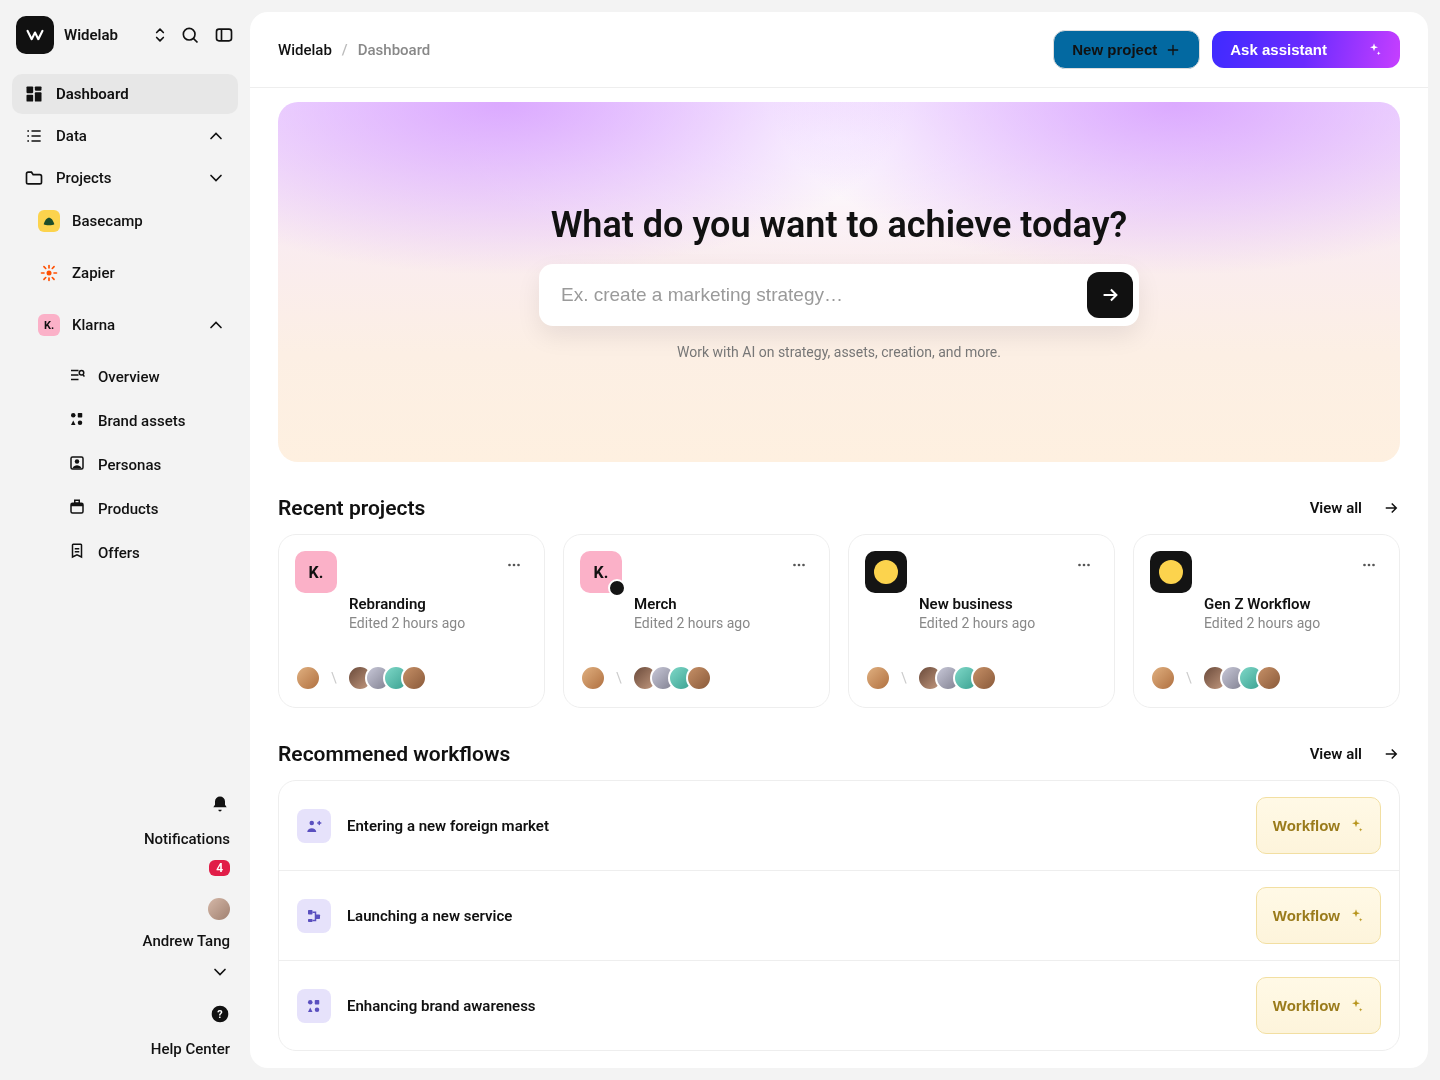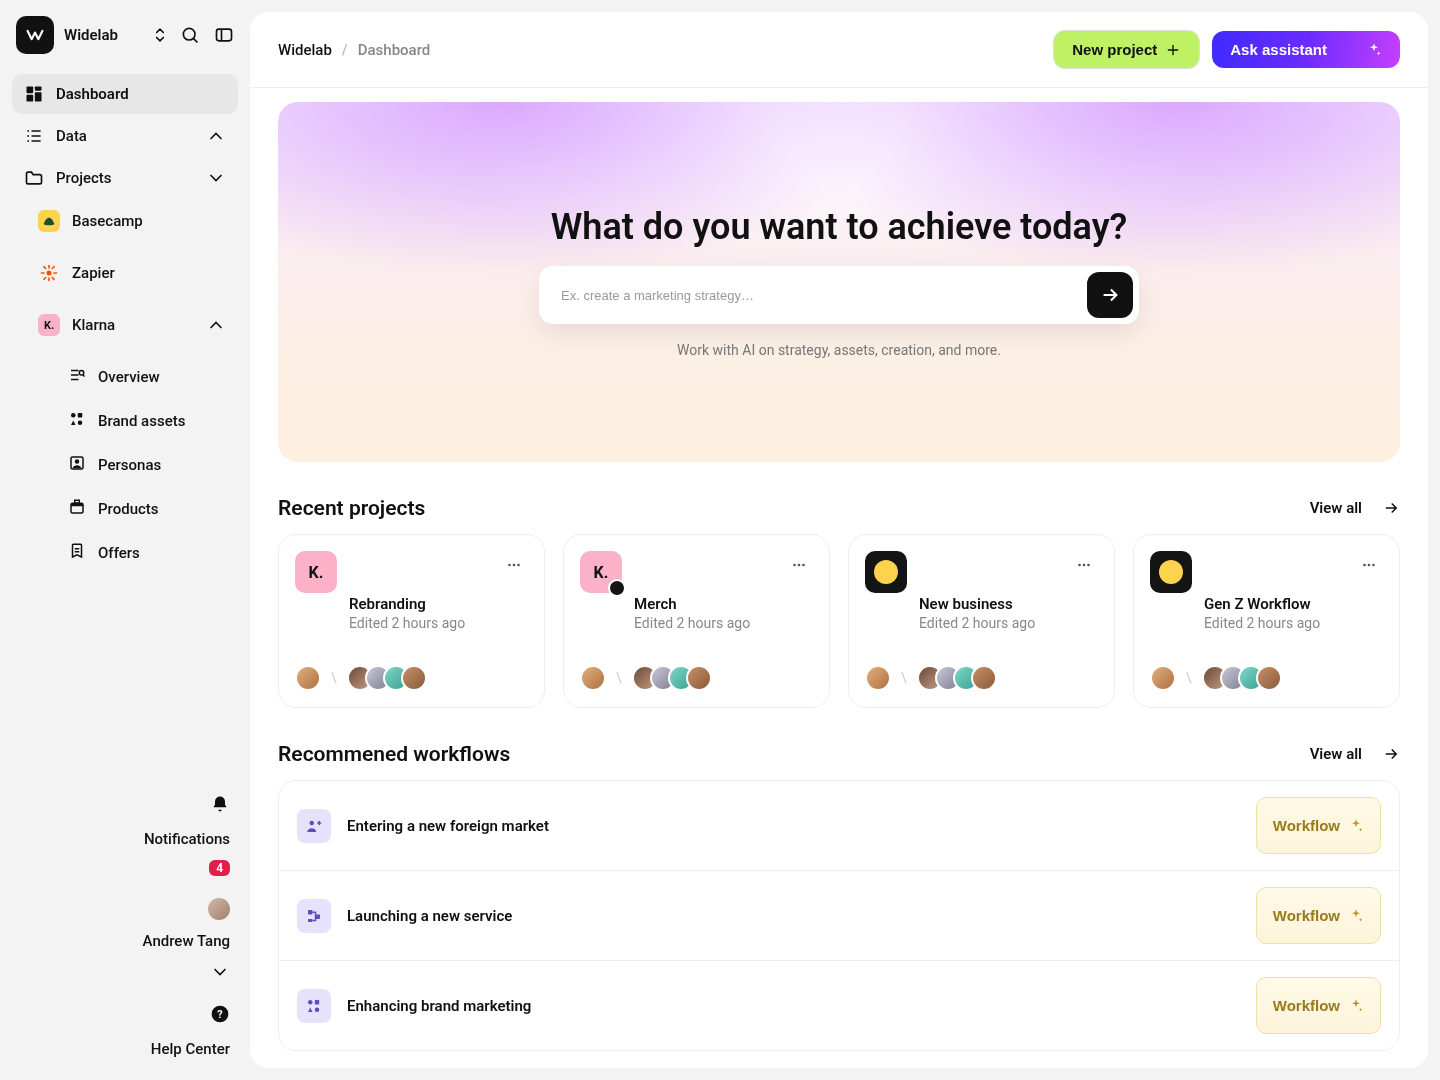--- a/index.html
+++ b/index.html
@@ -136,21 +136,21 @@
   .topbar-spacer { flex:1; }
   .btn {
     display:flex; align-items:center; gap:8px;
     padding: 10px 18px;
     border-radius: 12px;
     font-weight:600;
     border: none;
     cursor:pointer;
     font-size: 15px;
   }
-  .btn.outline { background:#bef264; border:1px solid #ddd; color:#111; }
+  .btn.outline { background:#0369a1; border:1px solid #ddd; color:#111; }
   .btn.primary {
     background: linear-gradient(100deg, #3f2bff 0%, #6b2bff 50%, #c63fff 100%);
     color:#fff;
     gap:39px;
   }
   .btn svg { width:16px; height:16px; }
 
   .content {
     padding: 14px 28px 40px;
     overflow:auto;
@@ -178,21 +178,21 @@
     width: 600px;
     background:#fff;
     border-radius: 14px;
     box-shadow: 0 10px 25px rgba(0,0,0,.08);
     display:flex; align-items:center;
     padding: 6px 6px 6px 22px;
     gap: 12px;
   }
   .hero-input input {
     flex:1; border:none; outline:none;
-    font-size: 13px;
+    font-size: 19px;
     padding: 14px 0;
     color:#a16207;
   }
   .hero-input input::placeholder { color:#9a9a9a; }
   .hero-go {
     width:46px; height:46px;
     background:#111; border-radius:12px;
     display:flex; align-items:center; justify-content:center;
     cursor:pointer;
   }
@@ -712,21 +712,21 @@
       </div>
       <div class="wf-row">
         <div class="wf-ic">
           <svg viewBox="0 0 24 24">
               <circle cx="7" cy="7" r="3"></circle>
               <rect x="13" y="4" width="6" height="6" rx="1"></rect>
               <path d="M7 14l3 6H4l3-6z"></path>
               <circle cx="16" cy="17" r="3"></circle>
             </svg>
         </div>
-        <div class="wf-title">Enhancing brand marketing</div>
+        <div class="wf-title">Enhancing brand awareness</div>
         <button class="wf-btn">
           <span>Workflow</span>
           <svg viewBox="0 0 24 24">
               <path d="M12 2l1.5 4.5L18 8l-4.5 1.5L12 14l-1.5-4.5L6 8l4.5-1.5L12 2zM19 15l.7 2 2 .7-2 .7-.7 2-.7-2-2-.7 2-.7.7-2z"></path>
             </svg>
         </button>
       </div>
     </div>
   </div>
 </main>

